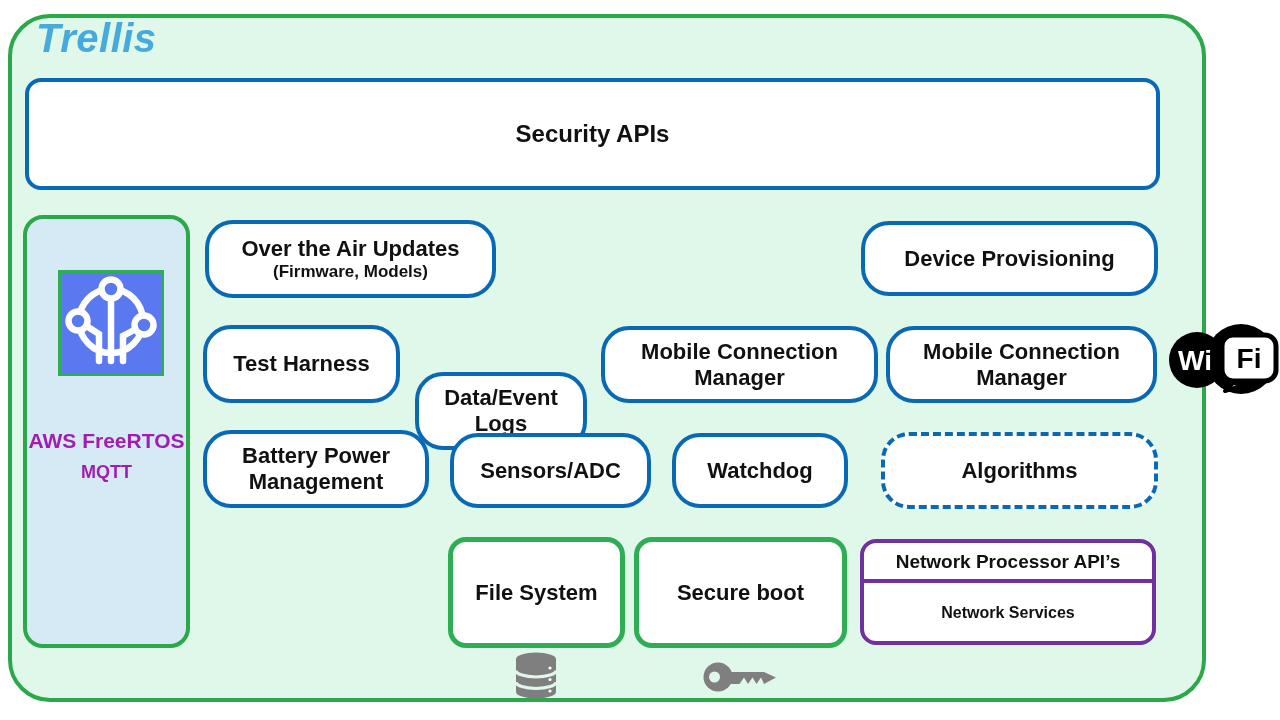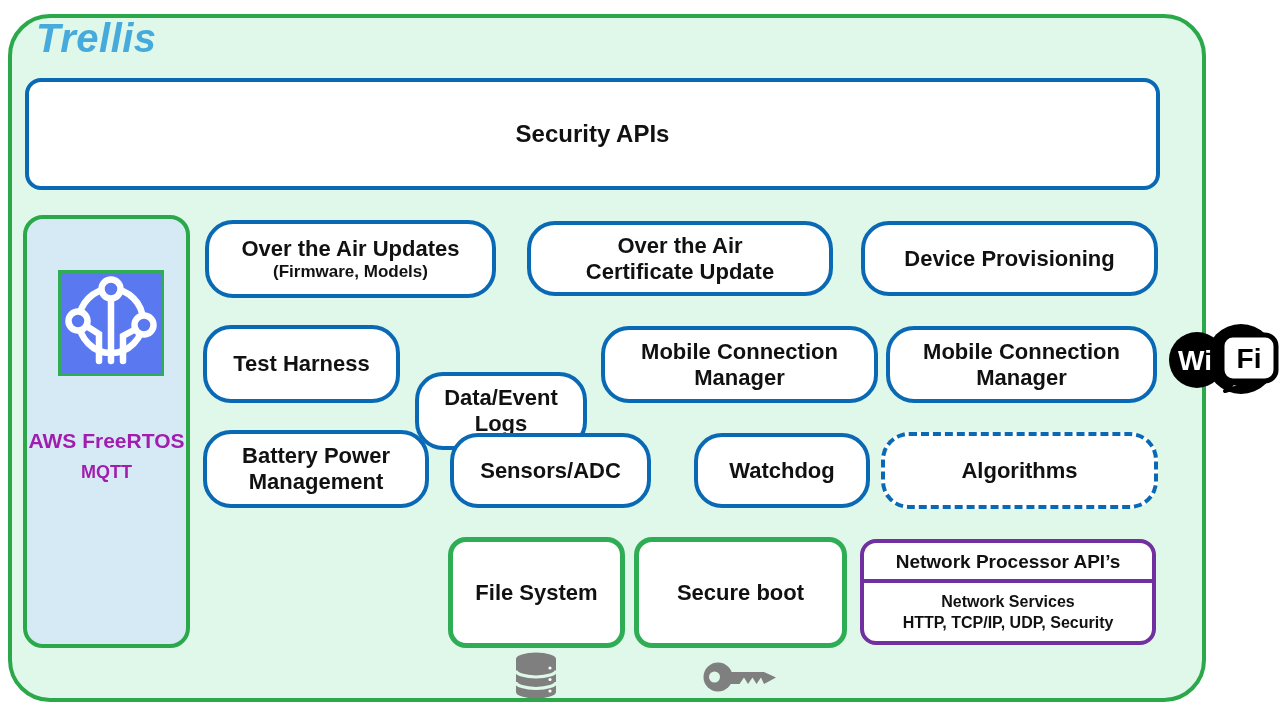--- a/index.html
+++ b/index.html
@@ -31,21 +31,21 @@
   #svc      { left:25px;  top:78px;  width:1135px; height:112px; font-size:24px; border-radius:16px; }
   #b-ota    { left:205px; top:220px; width:291px;  height:78px; }
   #b-otacert{ left:527px; top:221px; width:306px;  height:75px; }
   #b-devprov{ left:861px; top:221px; width:297px;  height:75px; }
   #b-test   { left:203px; top:325px; width:197px;  height:78px; }
   #b-logs   { left:415px; top:325px; width:172px;  height:78px;margin-top:47px; }
   #b-mcm1   { left:601px; top:326px; width:277px;  height:77px; }
   #b-mcm2   { left:886px; top:326px; width:271px;  height:77px; }
   #b-batt   { left:203px; top:430px; width:226px;  height:78px; }
   #b-sensors{ left:450px; top:433px; width:201px;  height:75px; }
-  #b-watch  { left:672px; top:433px; width:176px;  height:75px;margin-left:22px; }
+  #b-watch  { left:672px; top:433px; width:176px;  height:75px; }
   #b-algo   { left:881px; top:432px; width:277px;  height:77px; }
   #b-periph { left:205px; top:537px; width:226px;  height:111px; }
   #b-fs     { left:448px; top:537px; width:177px;  height:111px; }
   #b-secboot{ left:634px; top:537px; width:213px;  height:111px; }
   #b-net    { left:860px; top:539px; width:296px;  height:106px; }
 
   .net-header {
     width:100%; padding:8px 0 6px; border-bottom:4px solid #7030A0;
     font-size:19px; box-sizing:border-box;
   }
@@ -110,24 +110,20 @@
       <span class="line">AWS</span>
       <span class="line">FreeRTOS</span>
       <span class="line small">MQTT</span>
     </div>
   </div>
 
   <div class="box" id="b-ota">
     <span class="line">Over the Air Updates</span>
     <span class="sub">(Firmware, Models)</span>
   </div>
-  <div class="box" id="b-otacert">
-    <span class="line">Over the Air</span>
-    <span class="line">Certificate Update</span>
-  </div>
   <div class="box" id="b-devprov">
     <span>Device Provisioning</span>
   </div>
 
   <div class="box" id="b-test">
     <span>Test Harness</span>
   </div>
   <div class="box" id="b-logs">
     <span class="line">Data/Event</span>
     <span class="line">Logs</span>
@@ -158,21 +154,20 @@
   <div class="box green-box" id="b-fs">
     <span>File System</span>
   </div>
   <div class="box green-box" id="b-secboot">
     <span>Secure boot</span>
   </div>
   <div class="box purple-box" id="b-net">
     <div class="net-header">Network Processor API’s</div>
     <div class="net-body">
       <span class="line">Network Services</span>
-      <span class="line">HTTP, TCP/IP, UDP, Security</span>
     </div>
   </div>
 
   <div class="icon" id="wifi-icon">
     <svg width="113" height="76" viewBox="0 0 113 76">
       <circle cx="30" cy="39" r="28" fill="#000000"></circle>
       <circle cx="74" cy="38" r="35" fill="#000000"></circle>
       <text x="28" y="49" text-anchor="middle" font-size="28" fill="#ffffff">Wi</text>
       <path d="M66,62 L58,70 L78,64 Z" fill="#ffffff" stroke="#000000" stroke-width="4" stroke-linejoin="round"></path>
       <rect x="55" y="14" width="54" height="46" rx="11" fill="#ffffff" stroke="#000000" stroke-width="5"></rect>

